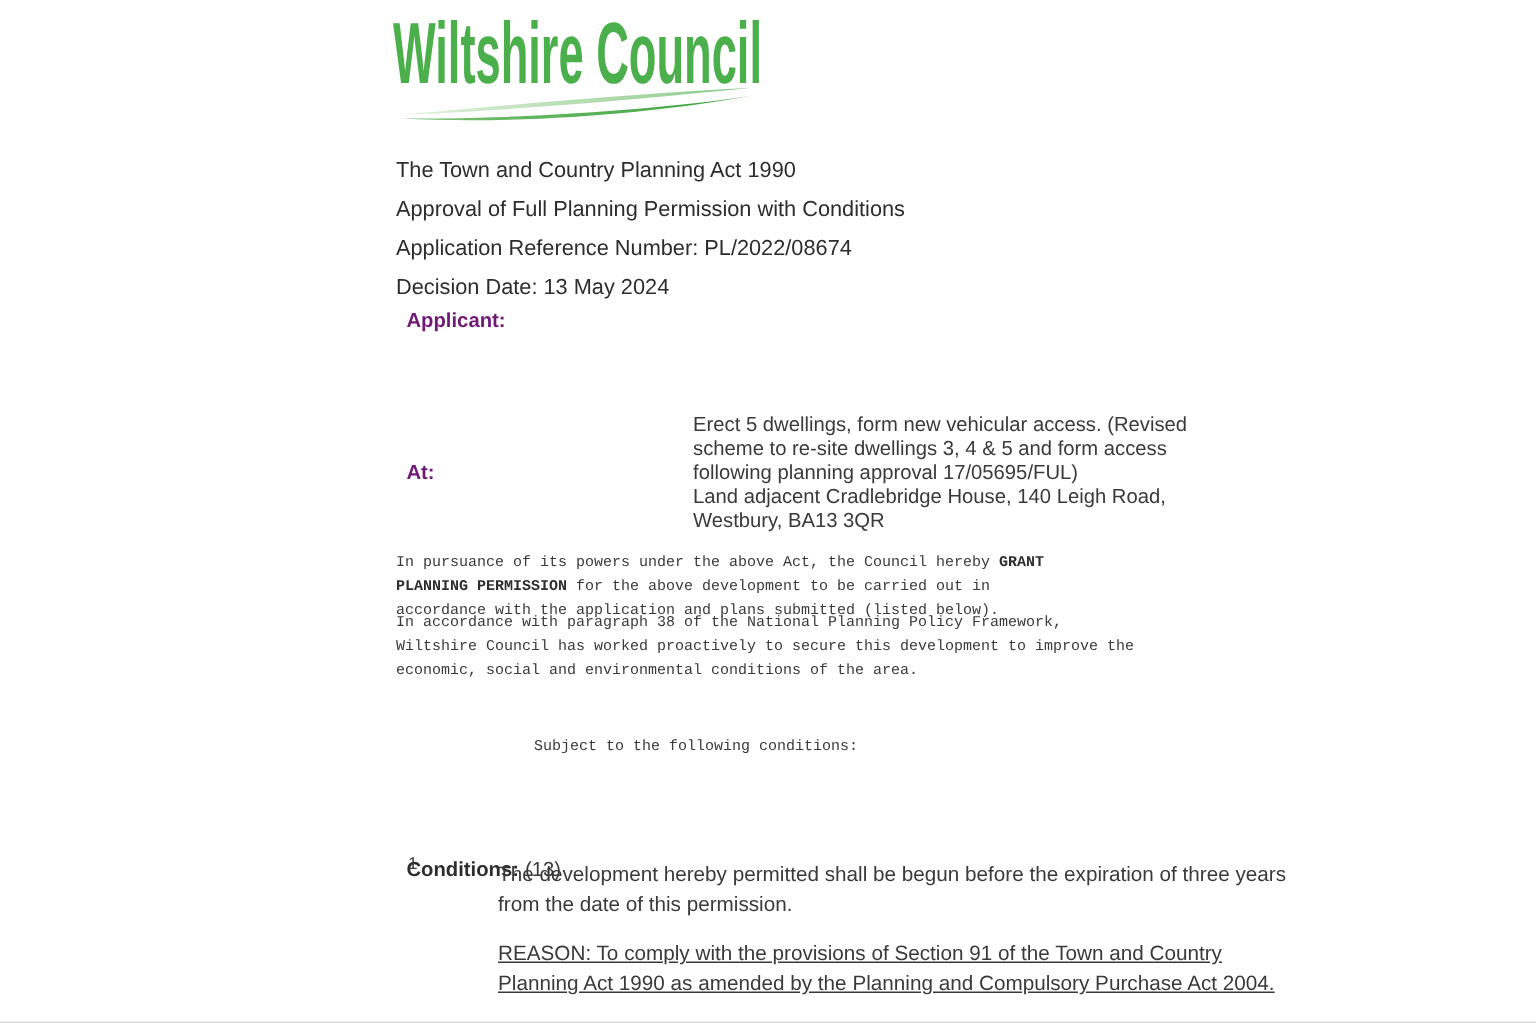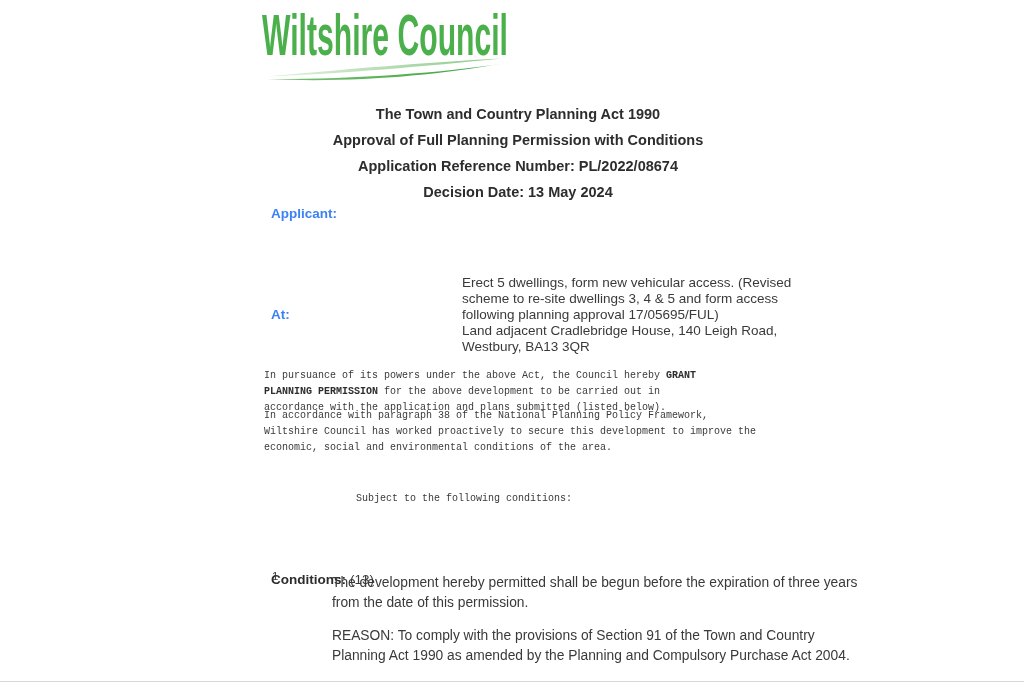--- a/index.html
+++ b/index.html
@@ -25,32 +25,32 @@
   }
   .logo-text {
     font-family: "Liberation Sans", "DejaVu Sans", sans-serif;
     font-weight: bold;
   }
   .headings {
     position: absolute;
     left: 264px;
     top: 101px;
     width: 508px;
-    text-align: center;
-    font-weight: bold;
+    text-align: left;
+    font-weight: normal;
     font-size: 14.5px;
     line-height: 26px;
     color: #2d2d2d;
   }
   .lbl {
     position: absolute;
     font-weight: bold;
     font-size: 13.5px;
     line-height: 16px;
-    color: #3b82f6;
+    color: #701a75;
     white-space: nowrap;
   }
   .val {
     position: absolute;
     font-size: 13.5px;
     line-height: 16px;
     color: #3a3a3a;
     white-space: pre-line;
     margin-top: 16px;
   }
@@ -153,18 +153,18 @@
 
   <div class="cond-heading">
     <span class="cond-label">Conditions:</span><span class="cond-count">(13)</span>
   </div>
 
   <div class="cond-number">1</div>
 
   <div class="cond-text" style="top:573px;">The development hereby permitted shall be begun before the expiration of three years
 from the date of this permission.</div>
 
-  <div class="cond-text" style="top:626px;">REASON: To comply with the provisions of Section 91 of the Town and Country
+  <div class="cond-text" style="top:626px;text-decoration:underline;">REASON: To comply with the provisions of Section 91 of the Town and Country
 Planning Act 1990 as amended by the Planning and Compulsory Purchase Act 2004.</div>
 
   <div class="bottom-hairline"></div>
 
 </div>
 
 </body></html>

